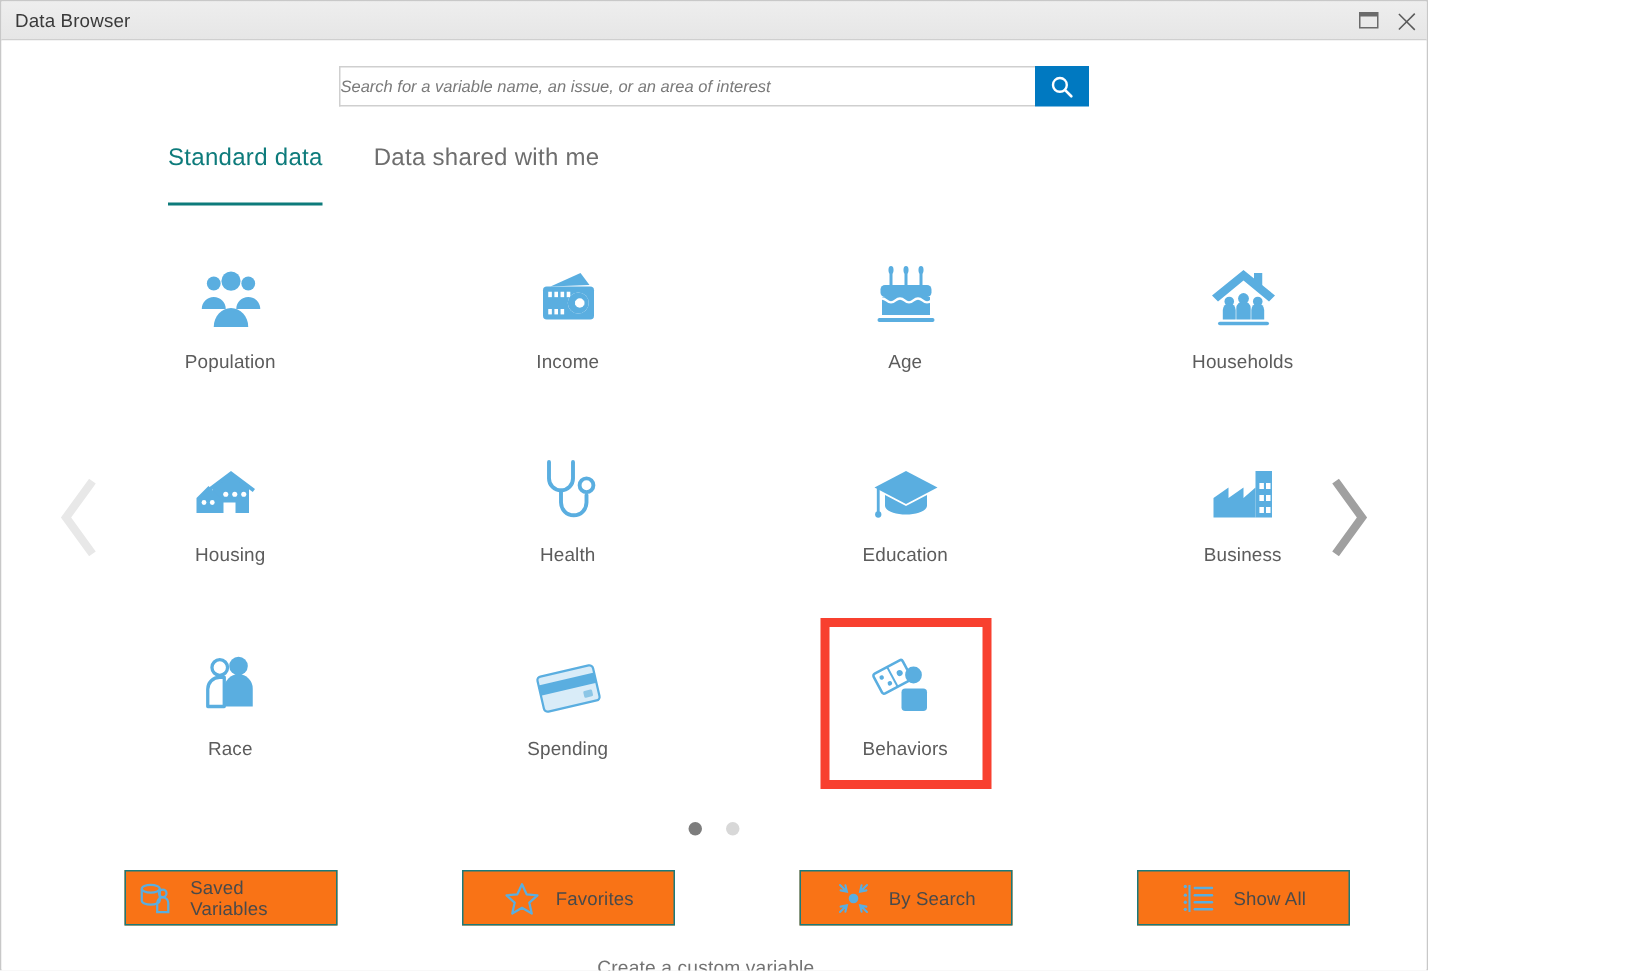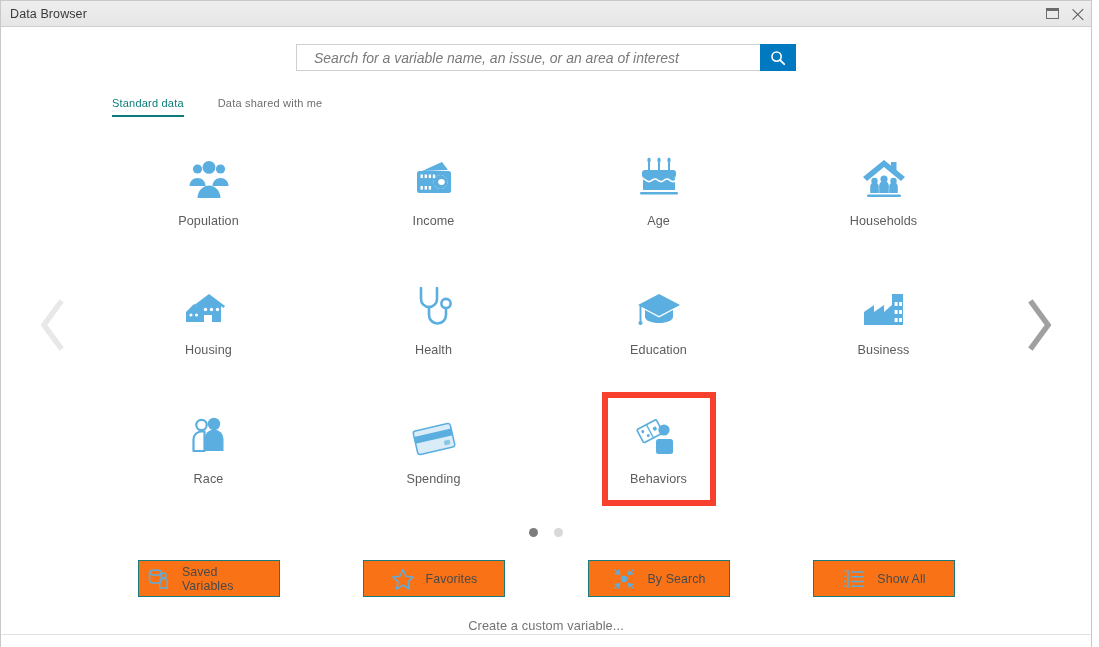--- a/index.html
+++ b/index.html
@@ -8,21 +8,21 @@
   html, body {
     width: 1099px;
     height: 647px;
     overflow: hidden;
     background: #ffffff;
     font-family: "Liberation Sans", sans-serif;
   }
 
   .window {
     position: relative;
-    width: 1092px;
+    width: 952px;
     height: 647px;
     background: #ffffff;
     border: 1px solid #c8c8c8;
     display: flex;
     flex-direction: column;
   }
 
   
   .titlebar {
     height: 26px;
@@ -94,22 +94,22 @@
   }
   .search-wrap {
     display: flex;
     width: 500px;
     height: 27px;
   }
   .search-input {
     flex: 1;
     border: 1px solid #cfcfcf;
     border-right: none;
-    padding: 0 17px;
-    font-size: 14px;
+    padding: 0 0;
+    font-size: 11px;
     font-style: italic;
     color: #6b6b6b;
     font-family: "Liberation Sans", sans-serif;
     background: #fff;
     outline: none;
   }
   .search-input::placeholder { color: #7a7a7a; font-style: italic; opacity: 1; }
   .search-btn {
     width: 36px;
     background: #0079c1;
@@ -121,23 +121,23 @@
   }
 
   
   .tabs {
     margin-top: 26px;
     padding-left: 111px;
     display: flex;
     gap: 34px;
   }
   .tab {
-    font-size: 11px;
+    font-size: 16px;
     color: #6e6e6e;
-    padding-bottom: 6px;
+    padding-bottom: 20px;
     cursor: pointer;
     letter-spacing: .2px;
   }
   .tab.active {
     color: #0d7b7b;
     border-bottom: 2.5px solid #0d7b7b;
   }
 
   
   .grid-area {

